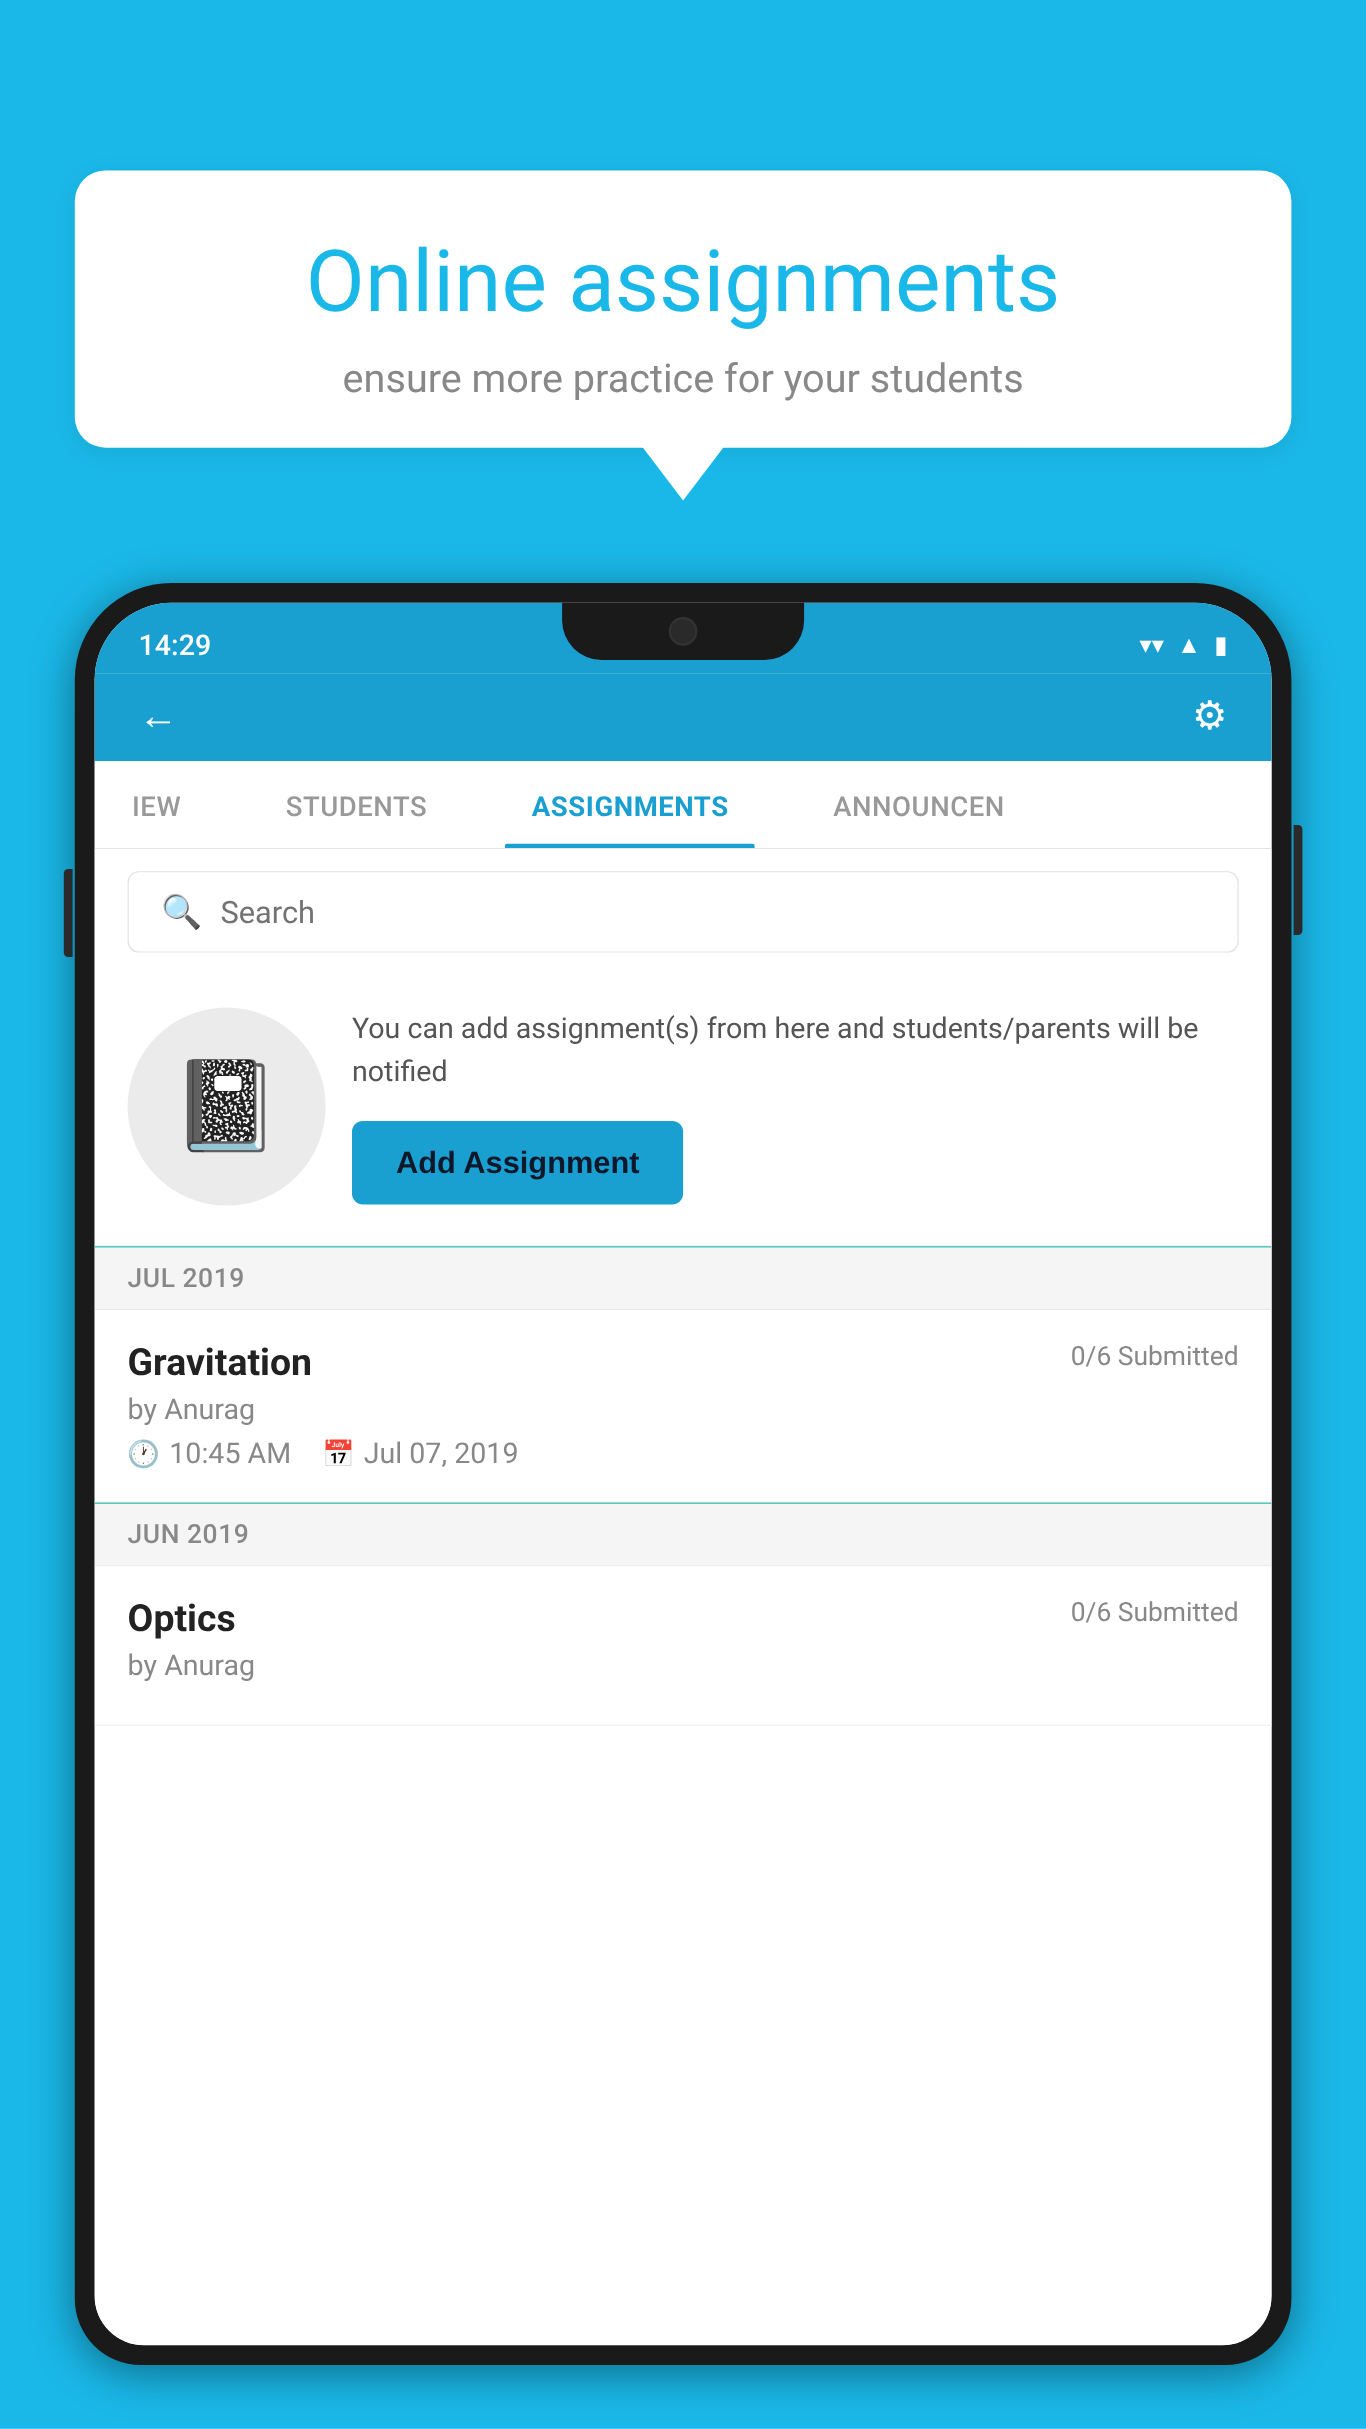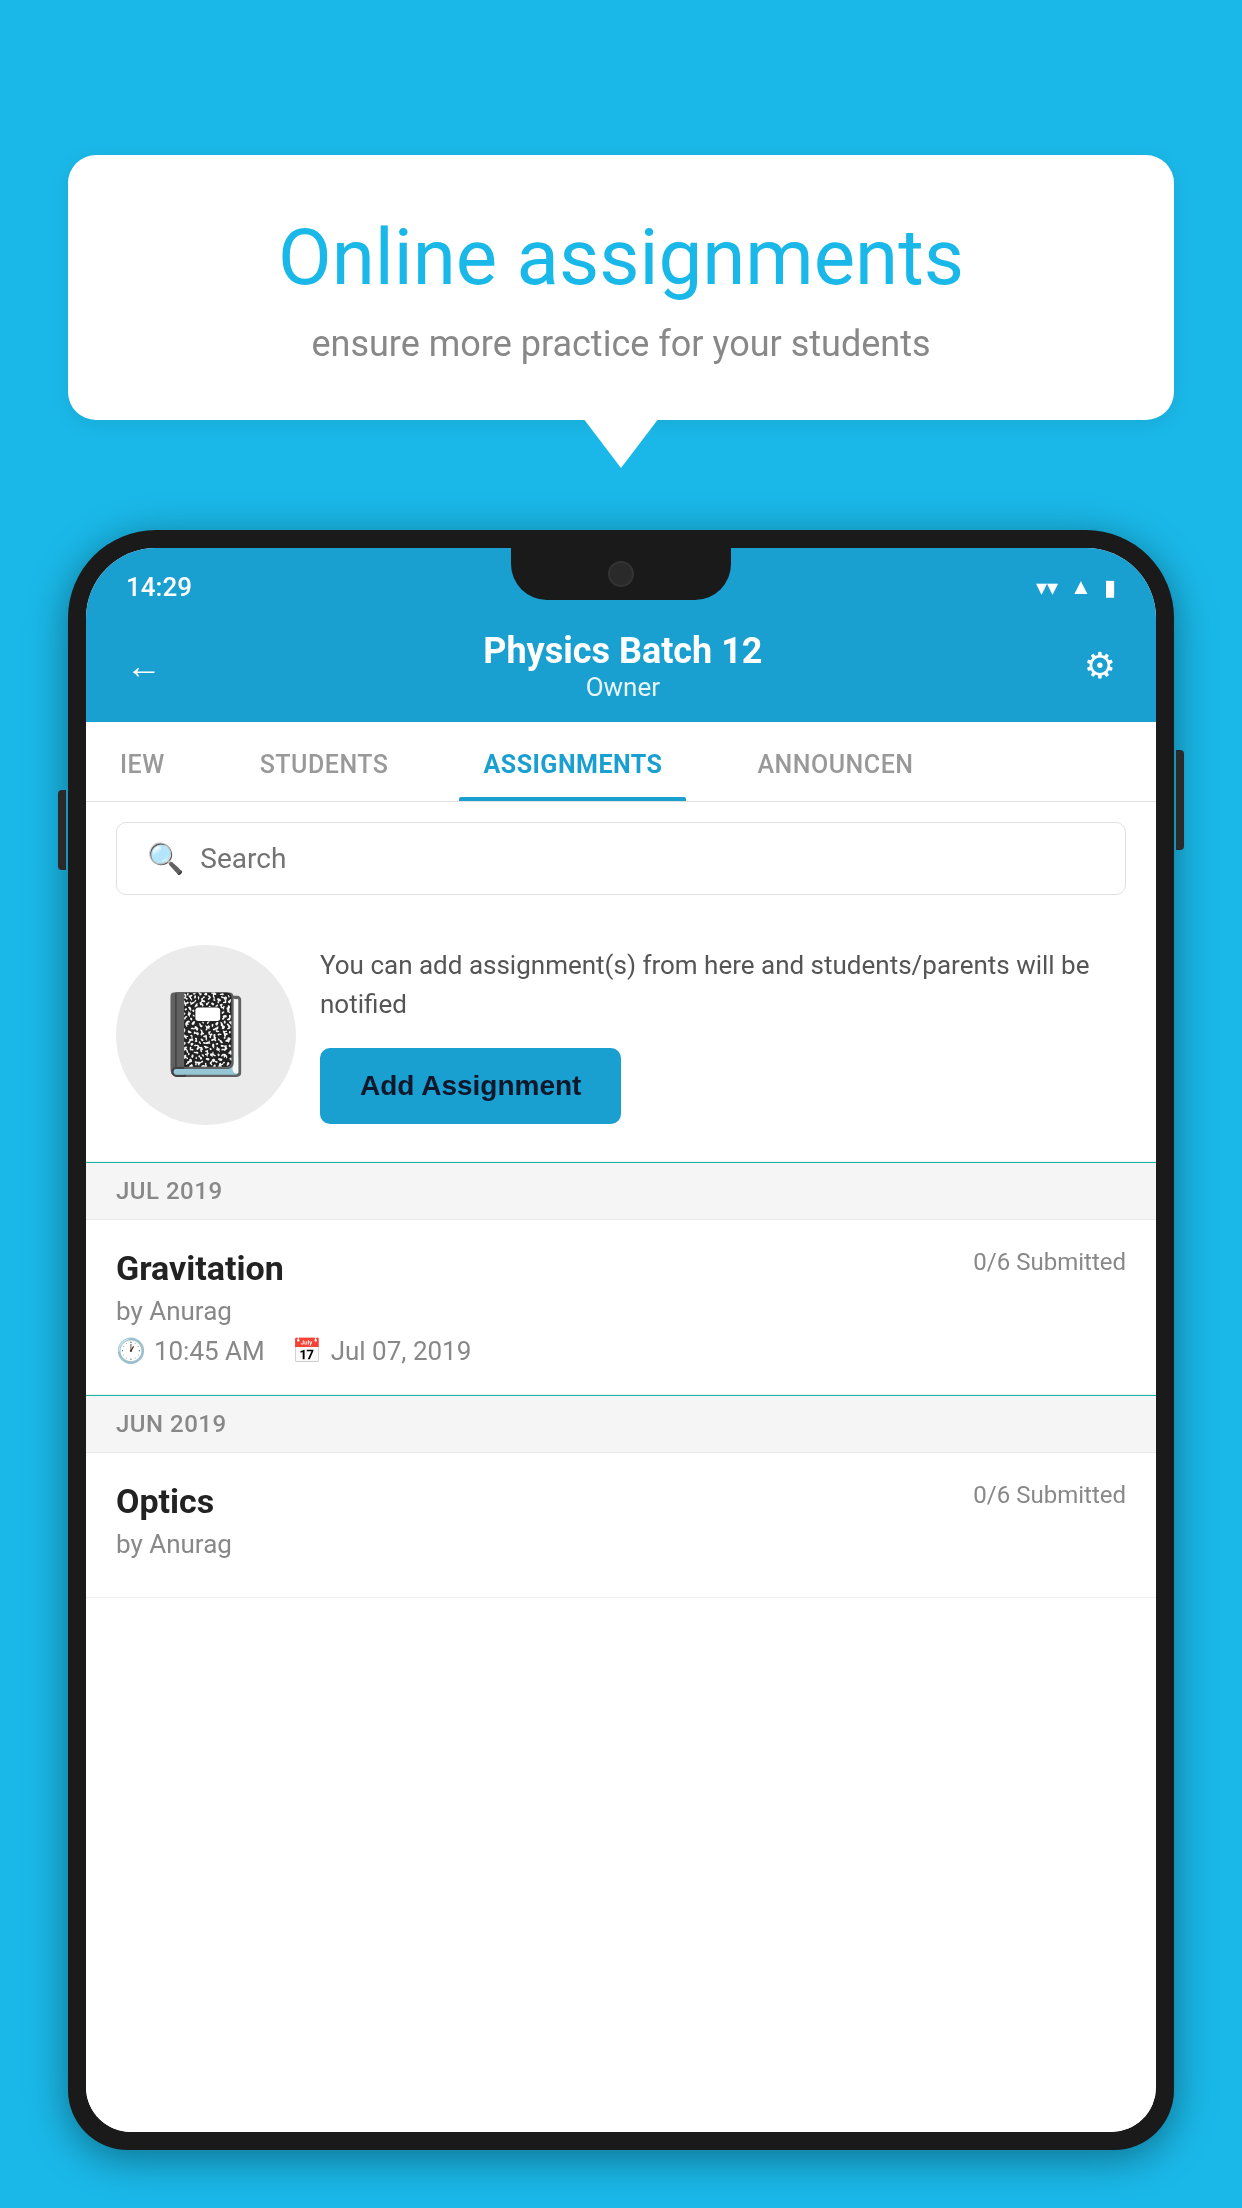--- a/index.html
+++ b/index.html
@@ -17,21 +17,21 @@
     .speech-bubble-container {
       position: absolute;
       top: 155px;
       left: 68px;
       right: 68px;
     }
 
     .speech-bubble {
       background: white;
       border-radius: 28px;
-      padding: 60px 70px 55px;
+      padding: 60px 70px 42px;
       position: relative;
       box-shadow: 0 4px 20px rgba(0,0,0,0.08);
     }
 
     .speech-bubble::after {
       content: '';
       position: absolute;
       bottom: -48px;
       left: 50%;
       transform: translateX(-50%);
@@ -400,24 +400,20 @@
         <span class="status-time">14:29</span>
         <div class="status-icons">
           <span class="wifi-icon">▾▾</span>
           <span class="signal-icon">▲</span>
           <span class="battery-icon">▮</span>
         </div>
       </div>
 
       <div class="app-header">
         <span class="header-back">←</span>
-        <div class="header-center">
-          <div class="header-title">Physics Batch 12</div>
-          <div class="header-subtitle">Owner</div>
-        </div>
         <span class="header-settings">⚙</span>
       </div>
 
       <div class="tabs-bar">
         <div class="tab-item">IEW</div>
         <div class="tab-item">STUDENTS</div>
         <div class="tab-item active">ASSIGNMENTS</div>
         <div class="tab-item">ANNOUNCEN</div>
       </div>
 

